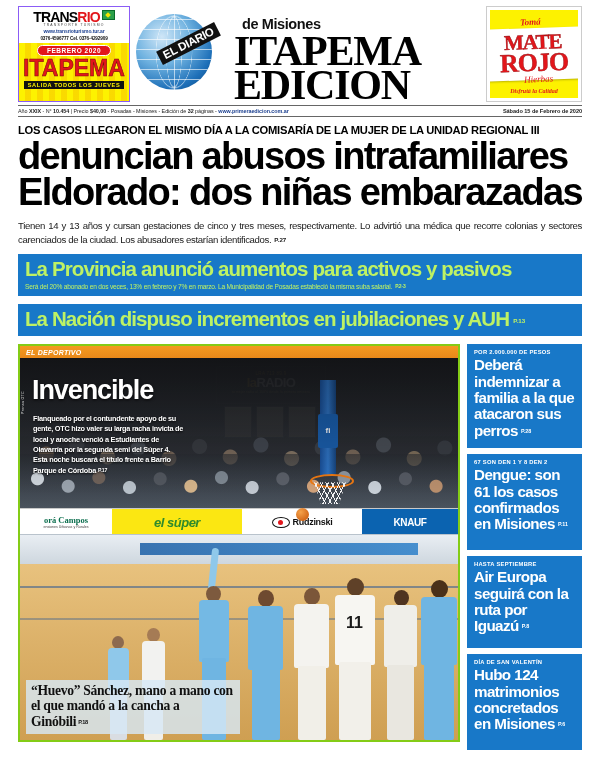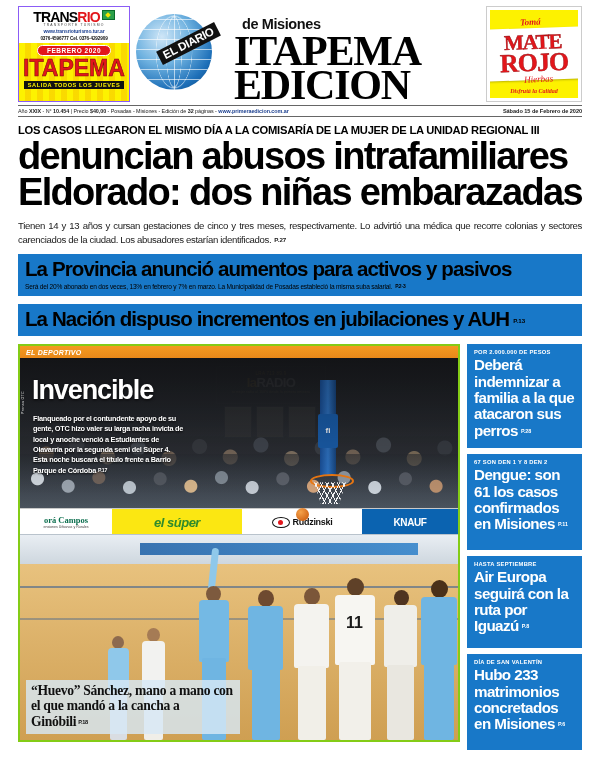--- a/index.html
+++ b/index.html
@@ -321,21 +321,21 @@
     font-weight: bold;
     vertical-align: 1px;
     margin-left: 3px;
     letter-spacing: 0;
   }
 
   
   .banner {
     margin: 8px 18px 0 18px;
     background: #1878c8;
-    color: #000000;
+    color: #bef264;
     padding: 3px 7px 4px 7px;
     box-sizing: border-box;
   }
   .banner .btitle {
     font-size: 20.5px;
     font-weight: bold;
     line-height: 23px;
     letter-spacing: -0.9px;
     white-space: nowrap;
   }
@@ -888,20 +888,20 @@
       <div class="railbox rb-3">
         <div class="rkicker">HASTA SEPTIEMBRE</div>
         <div class="rtitle">
           <span>Air Europa seguirá con la ruta por Iguazú</span><span class="pref">P.8</span>
         </div>
       </div>
 
       <div class="railbox rb-4">
         <div class="rkicker">DÍA DE SAN VALENTÍN</div>
         <div class="rtitle">
-          <span>Hubo 233 matrimonios concretados en Misiones</span><span class="pref">P.6</span>
+          <span>Hubo 124 matrimonios concretados en Misiones</span><span class="pref">P.6</span>
         </div>
       </div>
 
     </div>
   </div>
 
 </div>
 
 </body></html>

